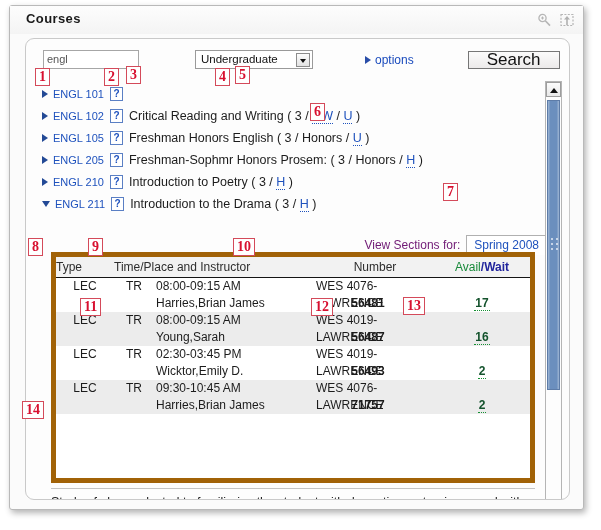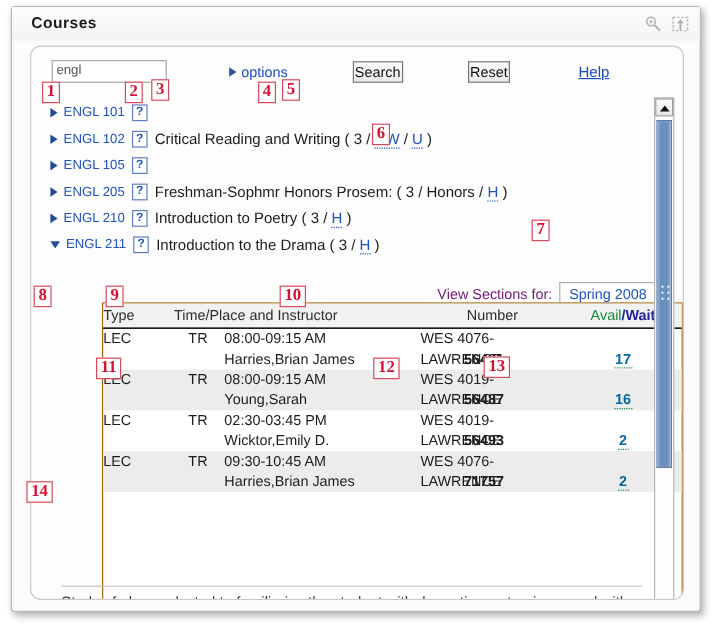--- a/index.html
+++ b/index.html
@@ -68,23 +68,23 @@
     border-top:4px solid #111;
   }
   .optwrap{margin-left:12px;display:flex;align-items:center;}
   .opttri{
     width:0;height:0;margin-right:4px;
     border-top:4px solid transparent;border-bottom:4px solid transparent;
     border-left:6px solid #2a4ea8;
   }
   .optlink{font-size:12px;color:#1a4bbd;}
   .btn{
-    margin-left:14px;height:18px;line-height:16px;padding:0 1px;
+    margin-left:14px;height:18px;line-height:16px;padding:0 18px;
     border:1px solid #767676;background:linear-gradient(to bottom,#fbfbfb,#eceaea);
-    font-family:"Liberation Sans", sans-serif;font-size:12px;color:#111;
+    font-family:"Liberation Sans", sans-serif;font-size:17px;color:#111;
     box-sizing:border-box;
   }
   .helplink{margin-left:17px;font-size:12.5px;color:#1a4bbd;}
 
   
   .courselist{position:absolute;left:16px;top:44px;width:492px;}
   .courserow{height:22px;display:flex;align-items:center;white-space:nowrap;}
   .tri{width:0;height:0;margin-right:5px;flex:0 0 auto;}
   .tri.closed{border-top:4.5px solid transparent;border-bottom:4.5px solid transparent;border-left:6.5px solid #234a96;}
   .tri.open{border-left:4.5px solid transparent;border-right:4.5px solid transparent;border-top:6.5px solid #234a96;}
@@ -102,44 +102,44 @@
     position:absolute;right:22px;top:196px;display:flex;align-items:flex-end;
   }
   .viewlabel{font-size:12px;color:#701a75;padding-bottom:3px;margin-right:6px;}
   .termtab{
     border:1px solid #b0b0b0;border-bottom:none;background:#fff;
     padding:2px 7px 3px 7px;font-size:12px;color:#1f52bd;
   }
 
   
   .sectionbox{
-    position:absolute;left:25px;top:213px;width:484px;height:263px;
-    border:1px solid #a16207;background:#fff;box-sizing:border-box;margin-left:34px;
+    position:absolute;left:25px;top:213px;width:484px;height:231px;
+    border:5px solid #a16207;background:#fff;box-sizing:border-box;
   }
   table.sections{border-collapse:collapse;width:100%;table-layout:fixed;}
   table.sections th{
     font-weight:normal;font-size:12px;color:#2d2d2d;
     background:#f2f2f2;padding:3px 0 3px 0;
     border-bottom:1px solid #141414;
   }
   th.c-type{width:58px;text-align:left;padding-left:8px;}
   th.c-time{width:202px;text-align:left;padding-left:8px;}
   th.c-num{width:118px;text-align:center;}
   th.c-av{width:96px;text-align:center;}
   .avail-h{color:#188a3a;}
   .wait-h{color:#21249c;font-weight:bold;}
   table.sections td{font-size:12px;color:#1c1c1c;padding:0;vertical-align:top;}
   tr.alt td{background:#ececec;}
-  .cell-type{padding:2px 0 2px 8px;}
+  .cell-type{padding:2px 0 2px 8px;text-align:center;}
   .l1{height:17px;line-height:17px;}
   .l2{height:17px;line-height:17px;}
   .days{display:inline-block;width:30px;padding-left:12px;}
   .crn{font-weight:bold;text-align:center;padding-right:14px;}
   .availnum{
-    color:#0369a1;font-weight:bold;text-align:center;
+    color:#14532d;font-weight:bold;text-align:center;
     border-bottom:1px dotted #159033;display:inline-block;padding:0 1px;line-height:14px;
   }
   .avcell{text-align:center;}
 
   
   .descbox{position:absolute;left:25px;top:449px;width:484px;}
   .desc{
     font-size:12.5px;color:#1c1c1c;line-height:18px;
     border-top:1px solid #c4c4c4;padding-top:4px;
   }
@@ -203,20 +203,24 @@
             <polygon points="8,4 11,7.4 5,7.4" fill="#2c2c2c"></polygon>
           </svg>
         </span>
       </div>
     </div>
 
     <div class="panel">
 
       <div class="toolbar">
         <input class="qinput" type="text" value="engl" style="">
+        <div class="levelsel">
+          <span class="lbl">Undergraduate</span>
+          <span class="arrowbox"></span>
+        </div>
         <div class="optwrap">
           <span class="opttri"></span>
           <span class="optlink">options</span>
         </div>
         <button class="btn">Search</button>
         <button class="btn">Reset</button>
         <a class="helplink" href="#">Help</a>
       </div>
 
       <div class="courselist">
@@ -233,20 +237,23 @@
           <span class="qmark">?</span>
           <span class="ctitle">
             <span>Critical Reading and Writing ( 3 / </span><span class="dotu">CW</span> / <span class="dotu">U</span> )
           </span>
         </div>
 
         <div class="courserow">
           <span class="tri closed"></span>
           <span class="ccode">ENGL 105</span>
           <span class="qmark">?</span>
+          <span class="ctitle">
+            <span>Freshman Honors English ( 3 / Honors / </span><span class="dotu">U</span> )
+          </span>
         </div>
 
         <div class="courserow">
           <span class="tri closed"></span>
           <span class="ccode">ENGL 205</span>
           <span class="qmark">?</span>
           <span class="ctitle">
             <span>Freshman-Sophmr Honors Prosem: ( 3 / Honors / </span><span class="dotu">H</span> )
           </span>
         </div>

